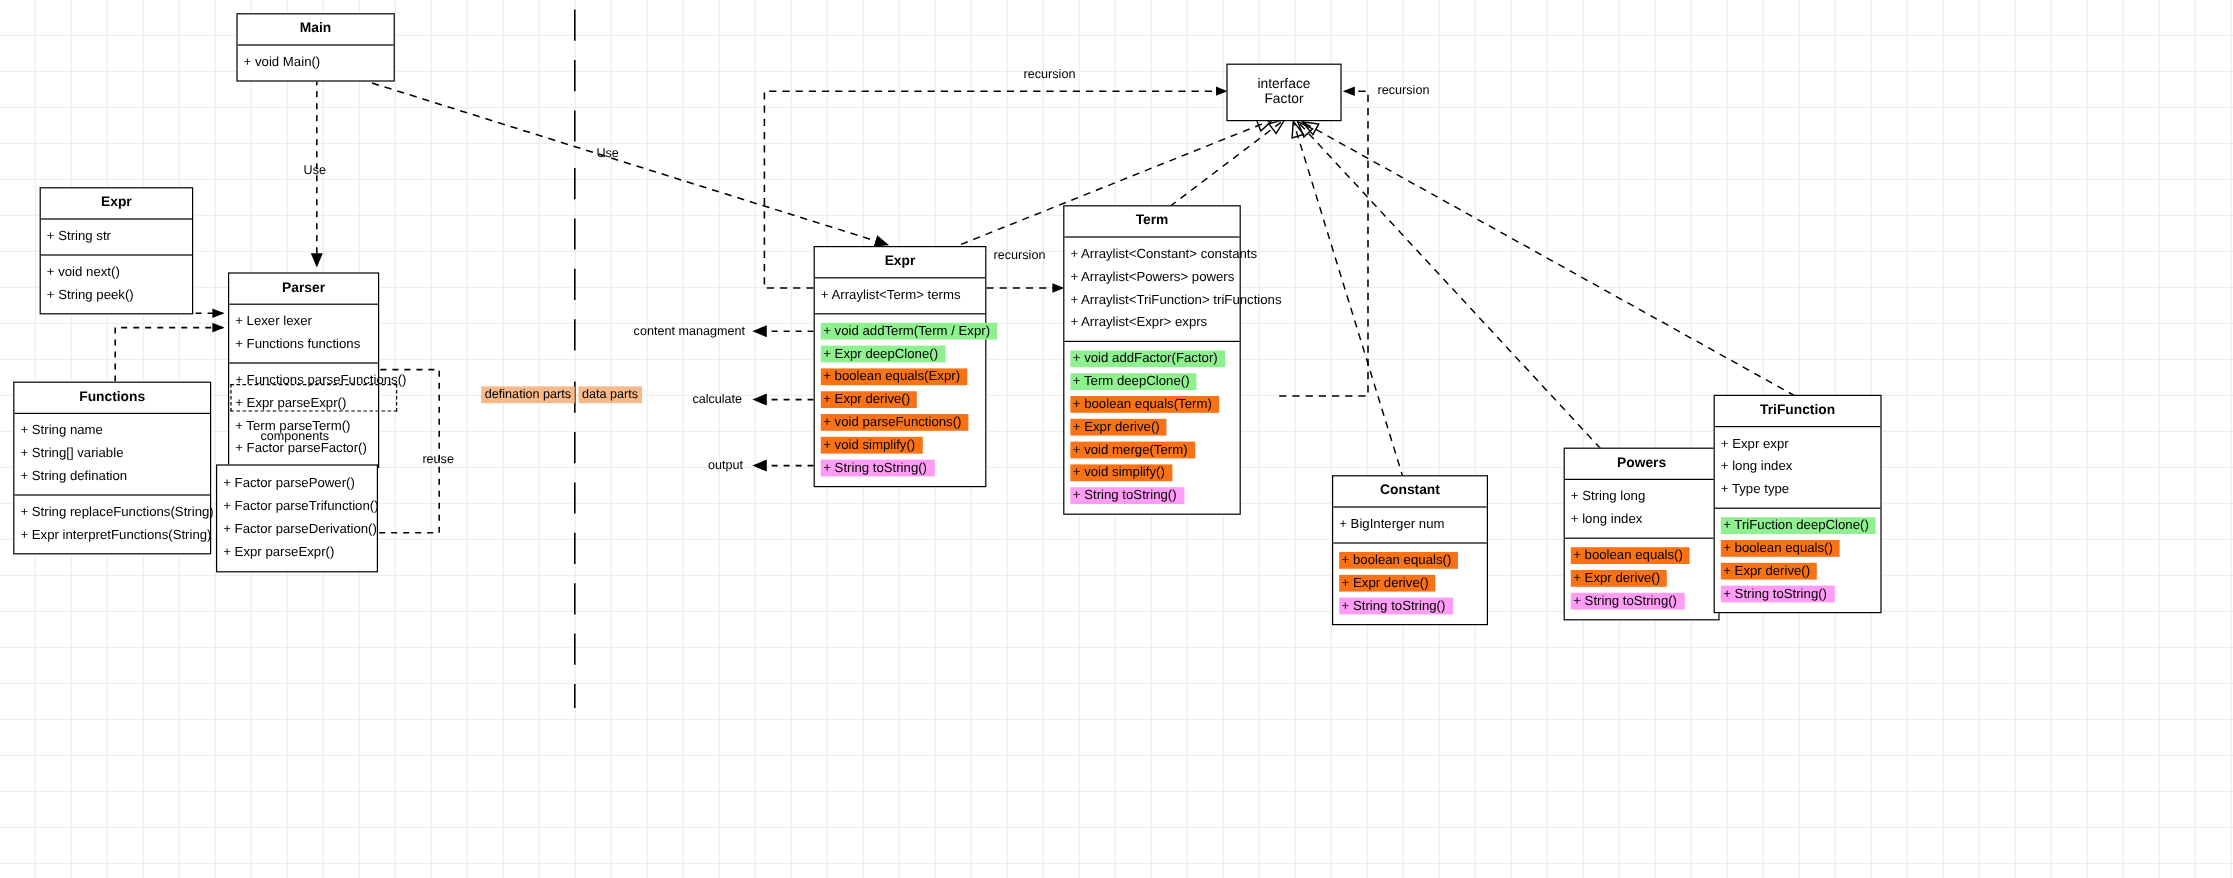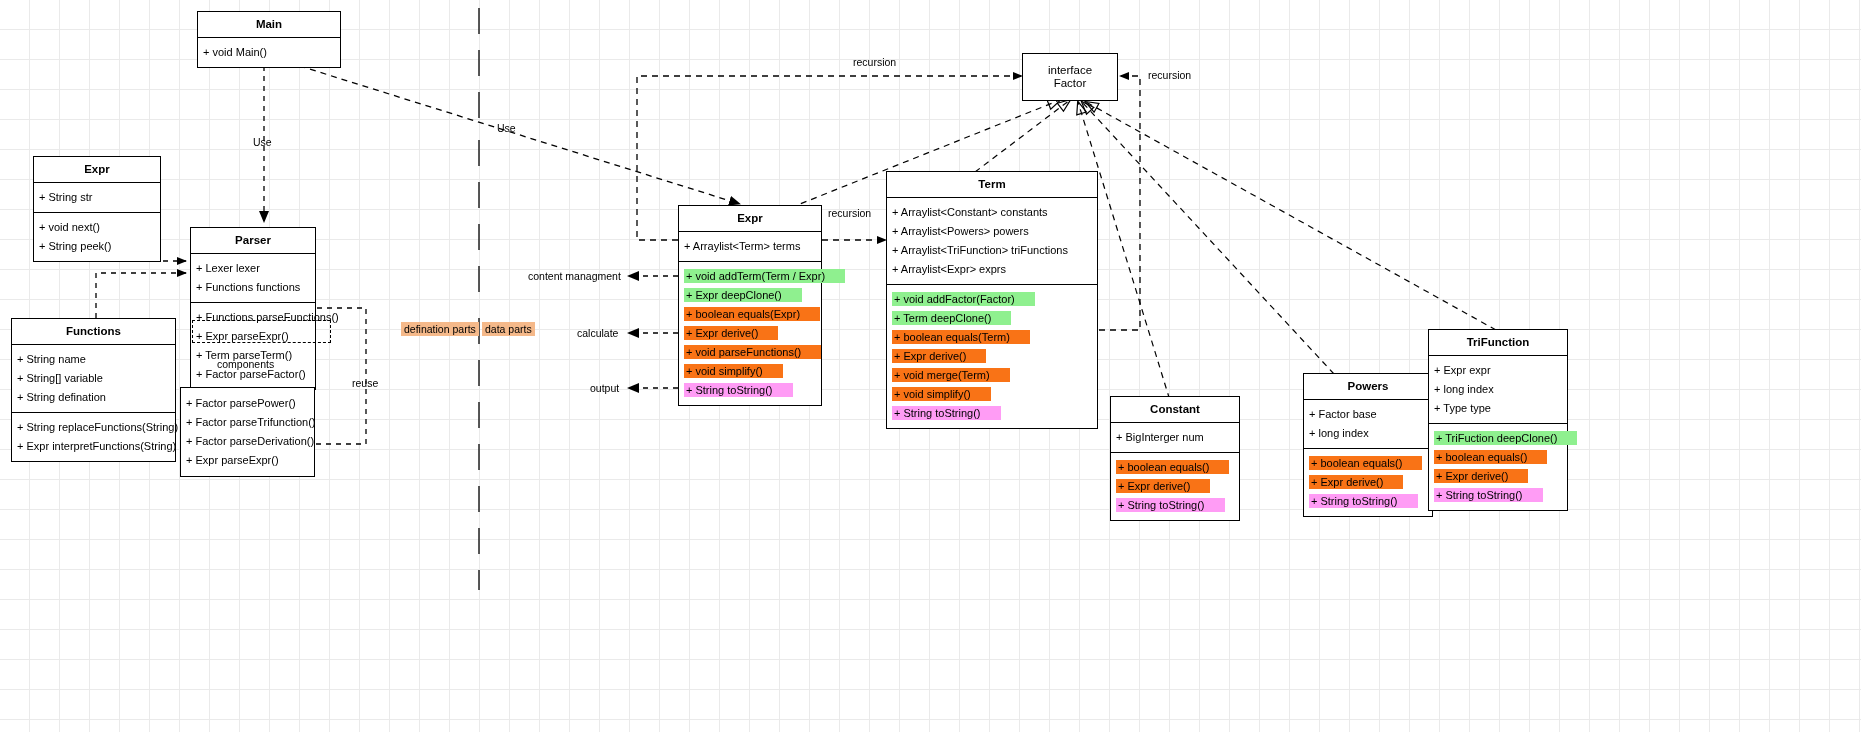--- a/index.html
+++ b/index.html
@@ -54,21 +54,21 @@
     border-top: 1.2px solid #000000;
     padding: 5px 0 5px 0;
   }
   .row {
     font-size: 11px;
     line-height: 13px;
     padding: 3px 5px 3px 5px;
     white-space: nowrap;
   }
   .row span.hl {
-    padding: 1px 20px 1px 2px;
+    padding: 1px 6px 1px 2px;
   }
   .hl-green { background: #8ff08f; }
   .hl-cyan  { background: #f97316; }
   .hl-pink  { background: #ff9cf5; }
   .elabel {
     position: absolute;
     font-size: 10.5px;
     line-height: 12px;
     white-space: nowrap;
     color: #000000;
@@ -158,21 +158,21 @@
       <path d="M678,276 L628,276" stroke-dasharray="5,5" marker-end="url(#arrSolid)"></path>
     </g>
     <g stroke="#000" stroke-width="1.3" fill="none">
       <path d="M678,333 L628,333" stroke-dasharray="5,5" marker-end="url(#arrSolid)"></path>
     </g>
     <g stroke="#000" stroke-width="1.3" fill="none">
       <path d="M678,388 L628,388" stroke-dasharray="5,5" marker-end="url(#arrSolid)"></path>
     </g>
   </svg>
 
-  <div class="cls" style="left:197px; top:11px; width:144px;">
+  <div class="cls" style="left:197px; top:11px; width:132px;">
     <div class="cls-title">Main</div>
     <div class="sect">
       <div class="row">+ void Main()</div>
     </div>
   </div>
 
   <div class="cls" style="left:33px; top:156px; width:128px;">
     <div class="cls-title">Expr</div>
     <div class="sect">
       <div class="row">+ String str</div>
@@ -234,21 +234,21 @@
       <div class="row"><span class="hl hl-green">+ void addTerm(Term / Expr)</span></div>
       <div class="row"><span class="hl hl-green">+ Expr deepClone()</span></div>
       <div class="row"><span class="hl hl-cyan">+ boolean equals(Expr)</span></div>
       <div class="row"><span class="hl hl-cyan">+ Expr derive()</span></div>
       <div class="row"><span class="hl hl-cyan">+ void parseFunctions()</span></div>
       <div class="row"><span class="hl hl-cyan">+ void simplify()</span></div>
       <div class="row"><span class="hl hl-pink">+ String toString()</span></div>
     </div>
   </div>
 
-  <div class="cls" style="left:886px; top:171px; width:212px;">
+  <div class="cls" style="left:886px; top:171px; width:148px;">
     <div class="cls-title">Term</div>
     <div class="sect">
       <div class="row">+ Arraylist&lt;Constant&gt; constants</div>
       <div class="row">+ Arraylist&lt;Powers&gt; powers</div>
       <div class="row">+ Arraylist&lt;TriFunction&gt; triFunctions</div>
       <div class="row">+ Arraylist&lt;Expr&gt; exprs</div>
     </div>
     <div class="sect">
       <div class="row"><span class="hl hl-green">+ void addFactor(Factor)</span></div>
       <div class="row"><span class="hl hl-green">+ Term deepClone()</span></div>
@@ -268,21 +268,21 @@
     <div class="sect">
       <div class="row"><span class="hl hl-cyan">+ boolean equals()</span></div>
       <div class="row"><span class="hl hl-cyan">+ Expr derive()</span></div>
       <div class="row"><span class="hl hl-pink">+ String toString()</span></div>
     </div>
   </div>
 
   <div class="cls" style="left:1269px; top:373px; width:130px;margin-left:34px;">
     <div class="cls-title">Powers</div>
     <div class="sect">
-      <div class="row">+ Factor base</div>
+      <div class="row">+ String long</div>
       <div class="row">+ long index</div>
     </div>
     <div class="sect">
       <div class="row"><span class="hl hl-cyan">+ boolean equals()</span></div>
       <div class="row"><span class="hl hl-cyan">+ Expr derive()</span></div>
       <div class="row"><span class="hl hl-pink">+ String toString()</span></div>
     </div>
   </div>
 
   <div class="cls" style="left:1428px; top:329px; width:140px;">

